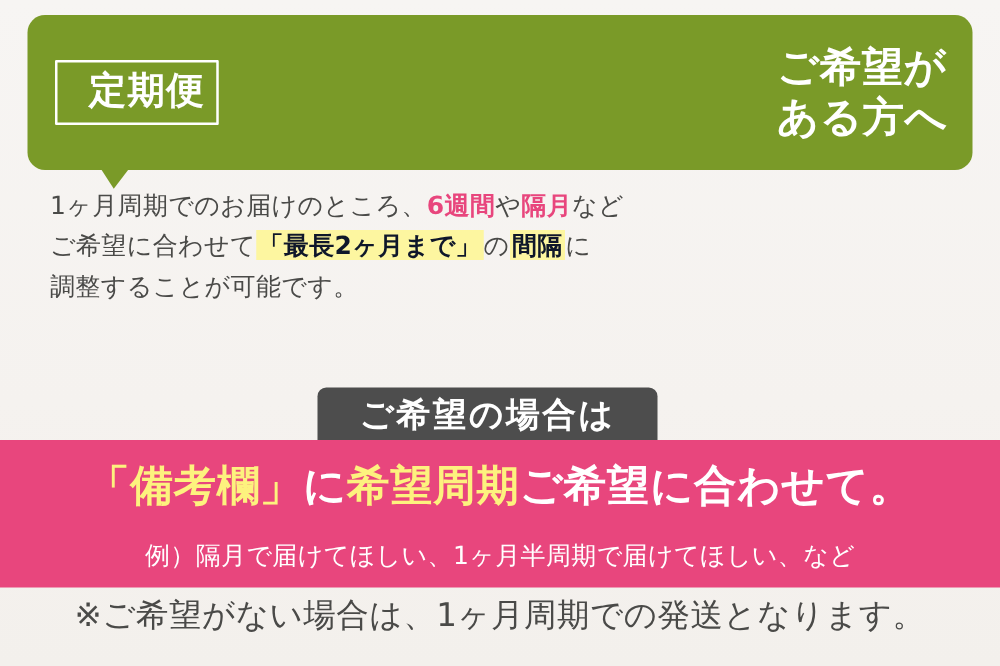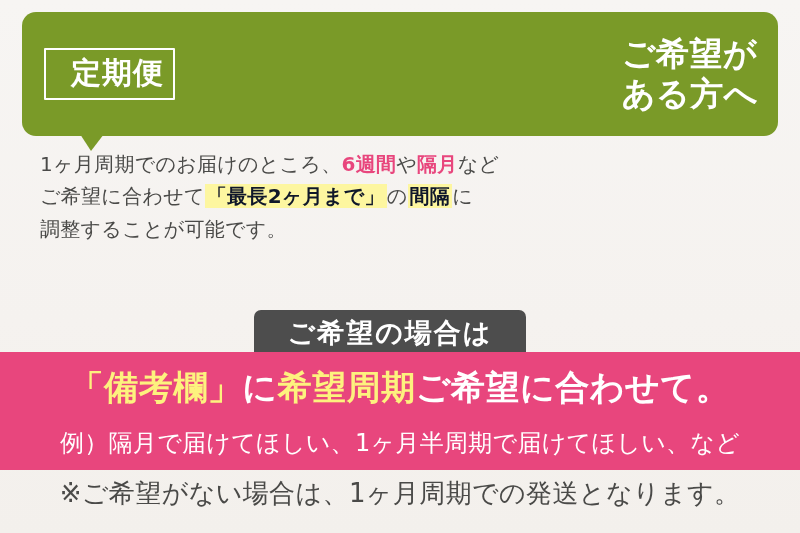--- a/index.html
+++ b/index.html
@@ -151,21 +151,21 @@
     font-weight: bold;
     letter-spacing: 0.5px;
     line-height: 1.15;
     white-space: nowrap;
   }
   .pink-main .yellow {
     color: #fdf27e;
   }
   .pink-sub {
     margin-top: 22px;
-    font-size: 24px;
+    font-size: 20px;
     line-height: 1.2;
     letter-spacing: 0.3px;
     white-space: nowrap;
   }
 
   
   .footnote {
     position: absolute;
     left: 0; top: 478px;
     width: 800px;

